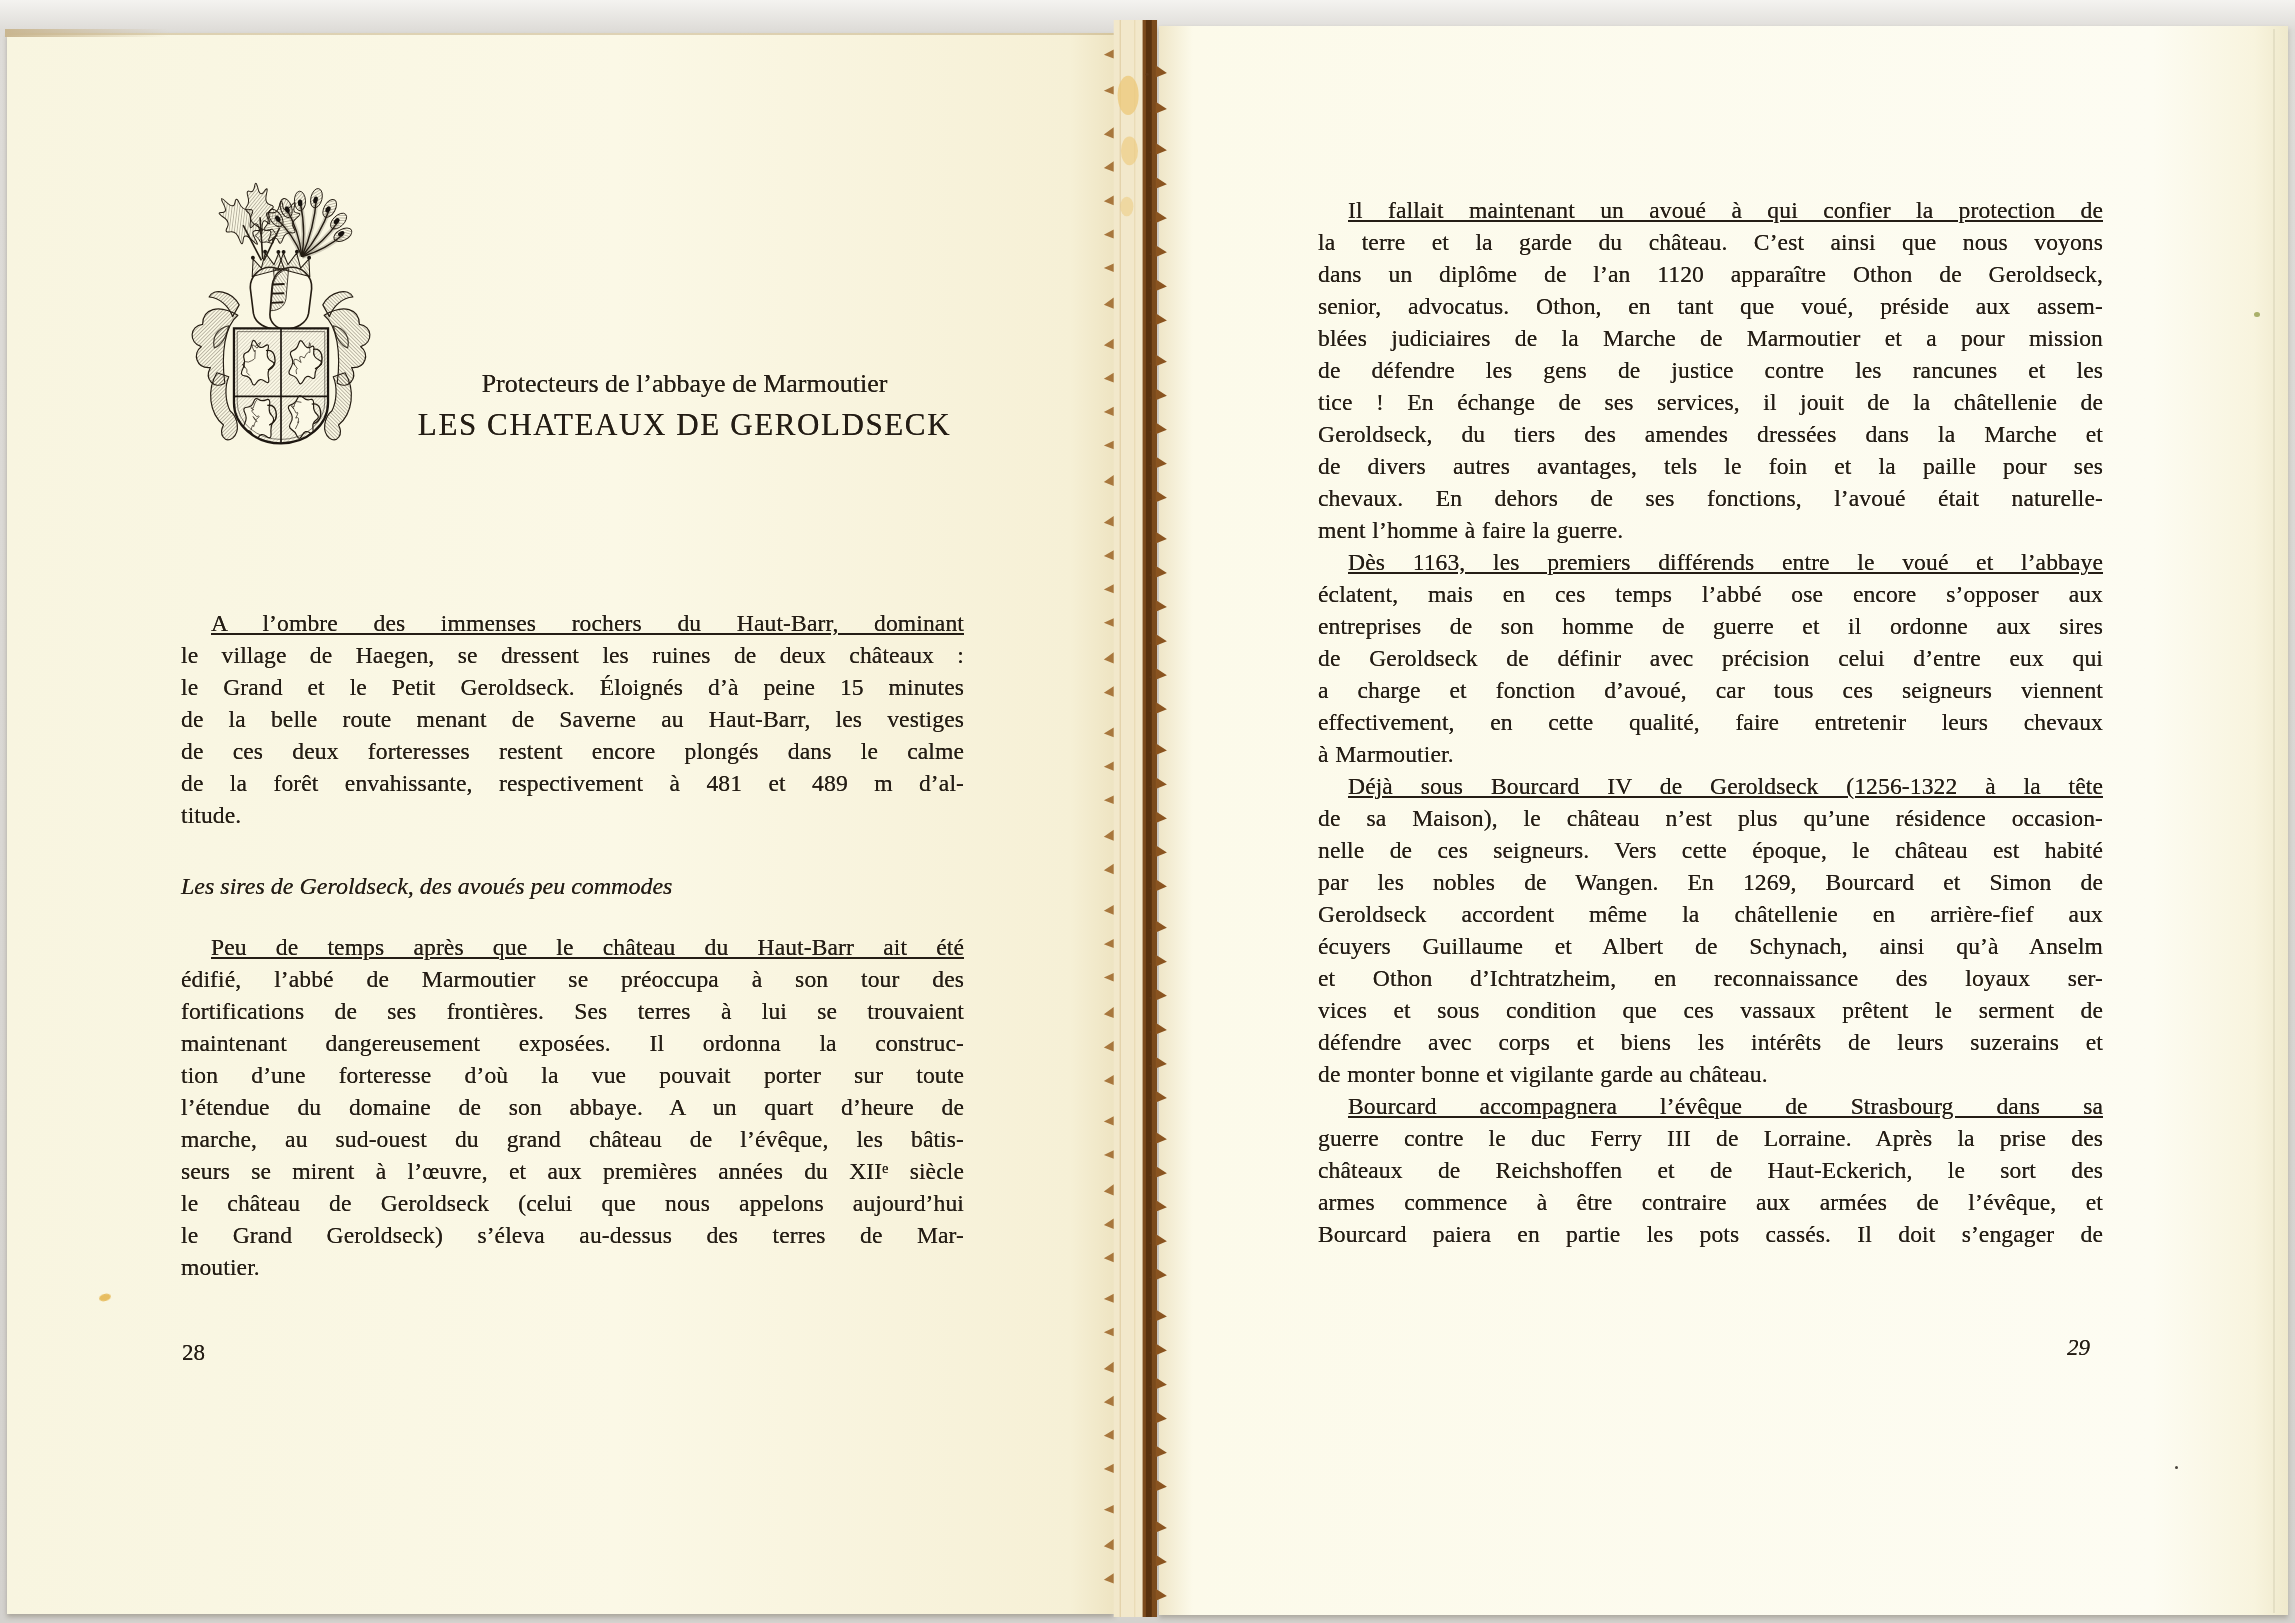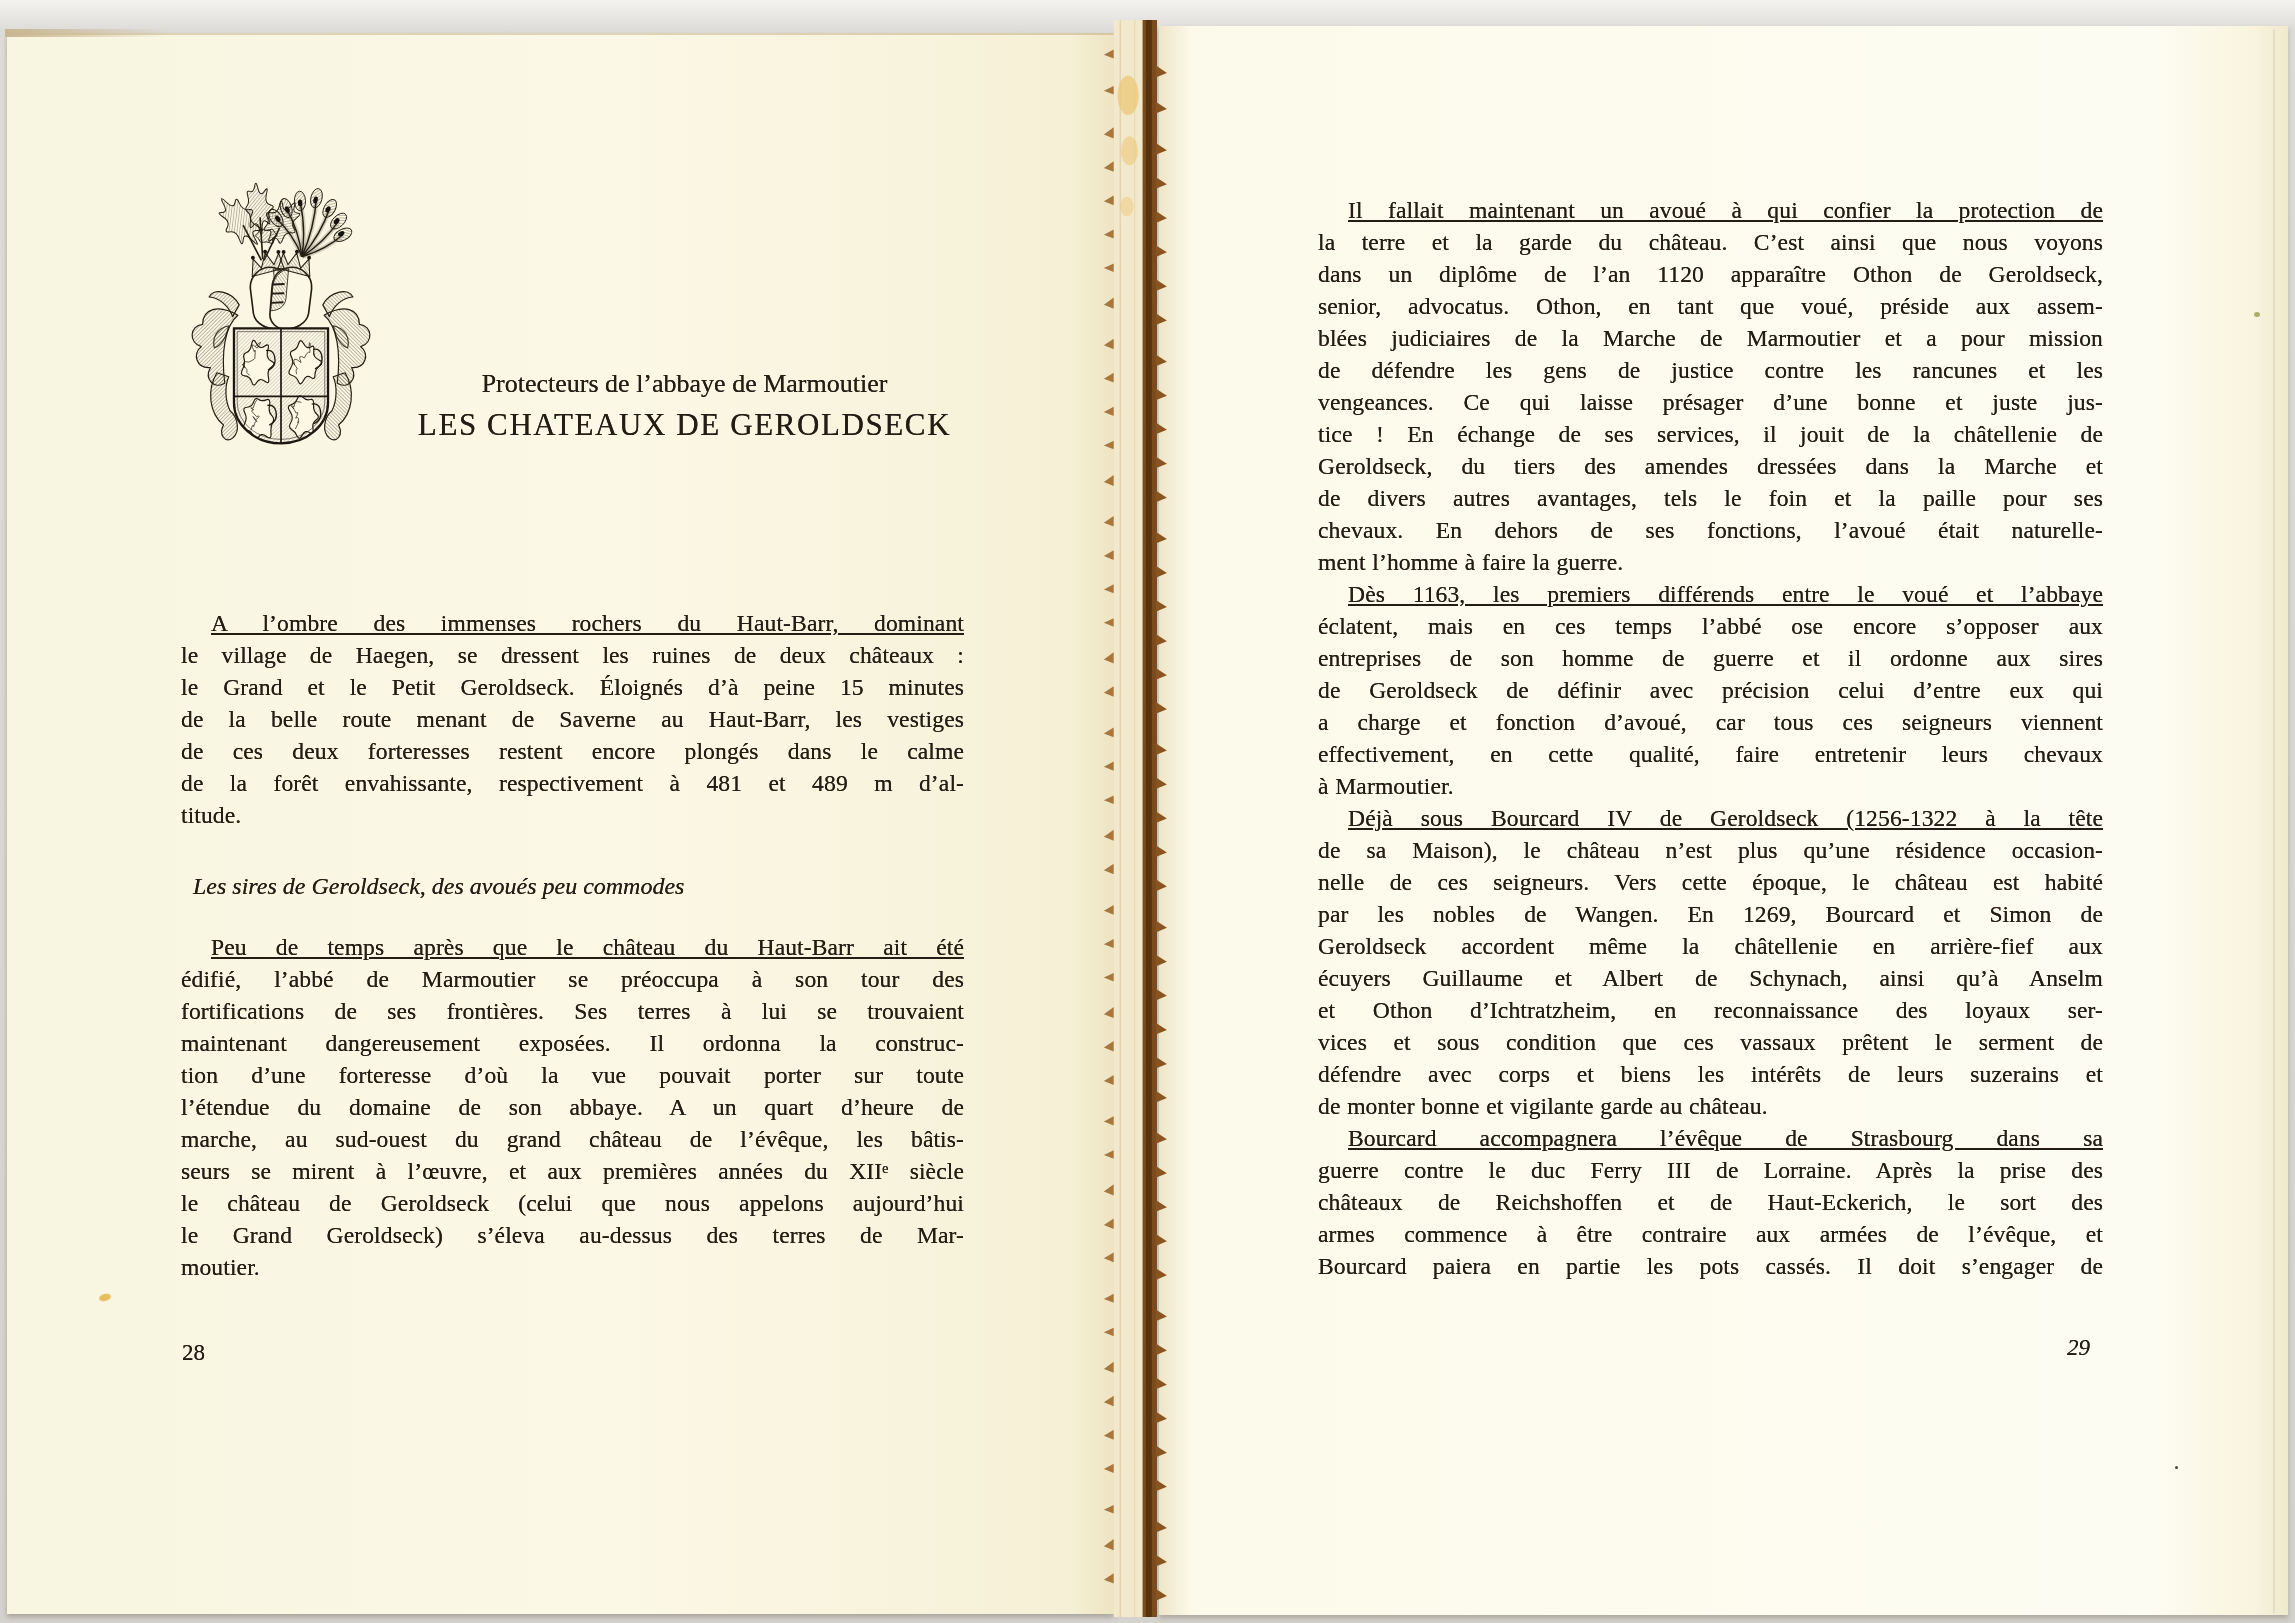--- a/index.html
+++ b/index.html
@@ -16,21 +16,21 @@
          box-shadow:0 2.6px 4.6px rgba(70,60,35,.28);}
   .tcol{position:absolute;font-size:23.6px;line-height:32px;letter-spacing:0.1px;word-spacing:0.7px;
         text-shadow:0 0 0.4px rgba(32,24,14,.9);}
   .tline{text-align:justify;text-align-last:justify;}
   .tline.lastline{text-align-last:left;}
   .tline.indent{text-indent:30px;text-decoration:underline;}
   #headingBlock{position:absolute;left:403px;top:369px;width:563px;text-align:center;
                 white-space:nowrap;text-shadow:0 0 0.4px rgba(32,24,14,.9);}
   #kicker{font-size:26px;line-height:29px;}
   #mainTitle{font-size:31px;line-height:34px;letter-spacing:1.6px;margin-top:10px;}
-  #sectionHeading{position:absolute;left:193px;top:873px;width:783px;
+  #sectionHeading{position:absolute;left:181px;top:873px;width:783px;
                   font-style:italic;font-size:24px;white-space:nowrap;
                   text-shadow:0 0 0.4px rgba(32,24,14,.9);}
   .pagenum{position:absolute;font-size:23px;text-shadow:0 0 0.3px rgba(32,24,14,.9);}
   #numL{left:182px;top:1340px;}
   #numR{left:2067px;top:1335px;font-style:italic;}
   #armsSvg{position:absolute;left:183px;top:157px;width:196px;height:314px;}
   #deckleSvg{position:absolute;left:1094px;top:19.6px;width:88px;height:1597px;}
   .stain{position:absolute;border-radius:50%;filter:blur(0.7px);}
   #stain1{left:99px;top:1294px;width:11.8px;height:7.2px;background:#e5b44a;opacity:.85;transform:rotate(-15deg);}
   #stain2{left:2254px;top:312px;width:5.9px;height:5.2px;background:#98a04e;opacity:.8;}
@@ -333,21 +333,20 @@
   <div id="numL" class="pagenum">28</div>
 
   <div class="tcol" style="left:1318px;top:194px;width:785px;">
     <div>
         <div class="tline indent">Il fallait maintenant un avoué à qui confier la protection de</div>
         <div class="tline">la terre et la garde du château. C’est ainsi que nous voyons</div>
         <div class="tline">dans un diplôme de l’an 1120 apparaître Othon de Geroldseck,</div>
         <div class="tline">senior, advocatus. Othon, en tant que voué, préside aux assem-</div>
         <div class="tline">blées judiciaires de la Marche de Marmoutier et a pour mission</div>
         <div class="tline">de défendre les gens de justice contre les rancunes et les</div>
-        <div class="tline">vengeances. Ce qui laisse présager d’une bonne et juste jus-</div>
         <div class="tline">tice ! En échange de ses services, il jouit de la châtellenie de</div>
         <div class="tline">Geroldseck, du tiers des amendes dressées dans la Marche et</div>
         <div class="tline">de divers autres avantages, tels le foin et la paille pour ses</div>
         <div class="tline">chevaux. En dehors de ses fonctions, l’avoué était naturelle-</div>
         <div class="tline lastline">ment l’homme à faire la guerre.</div>
       </div>
     <div>
         <div class="tline indent">Dès 1163, les premiers différends entre le voué et l’abbaye</div>
         <div class="tline">éclatent, mais en ces temps l’abbé ose encore s’opposer aux</div>
         <div class="tline">entreprises de son homme de guerre et il ordonne aux sires</div>

